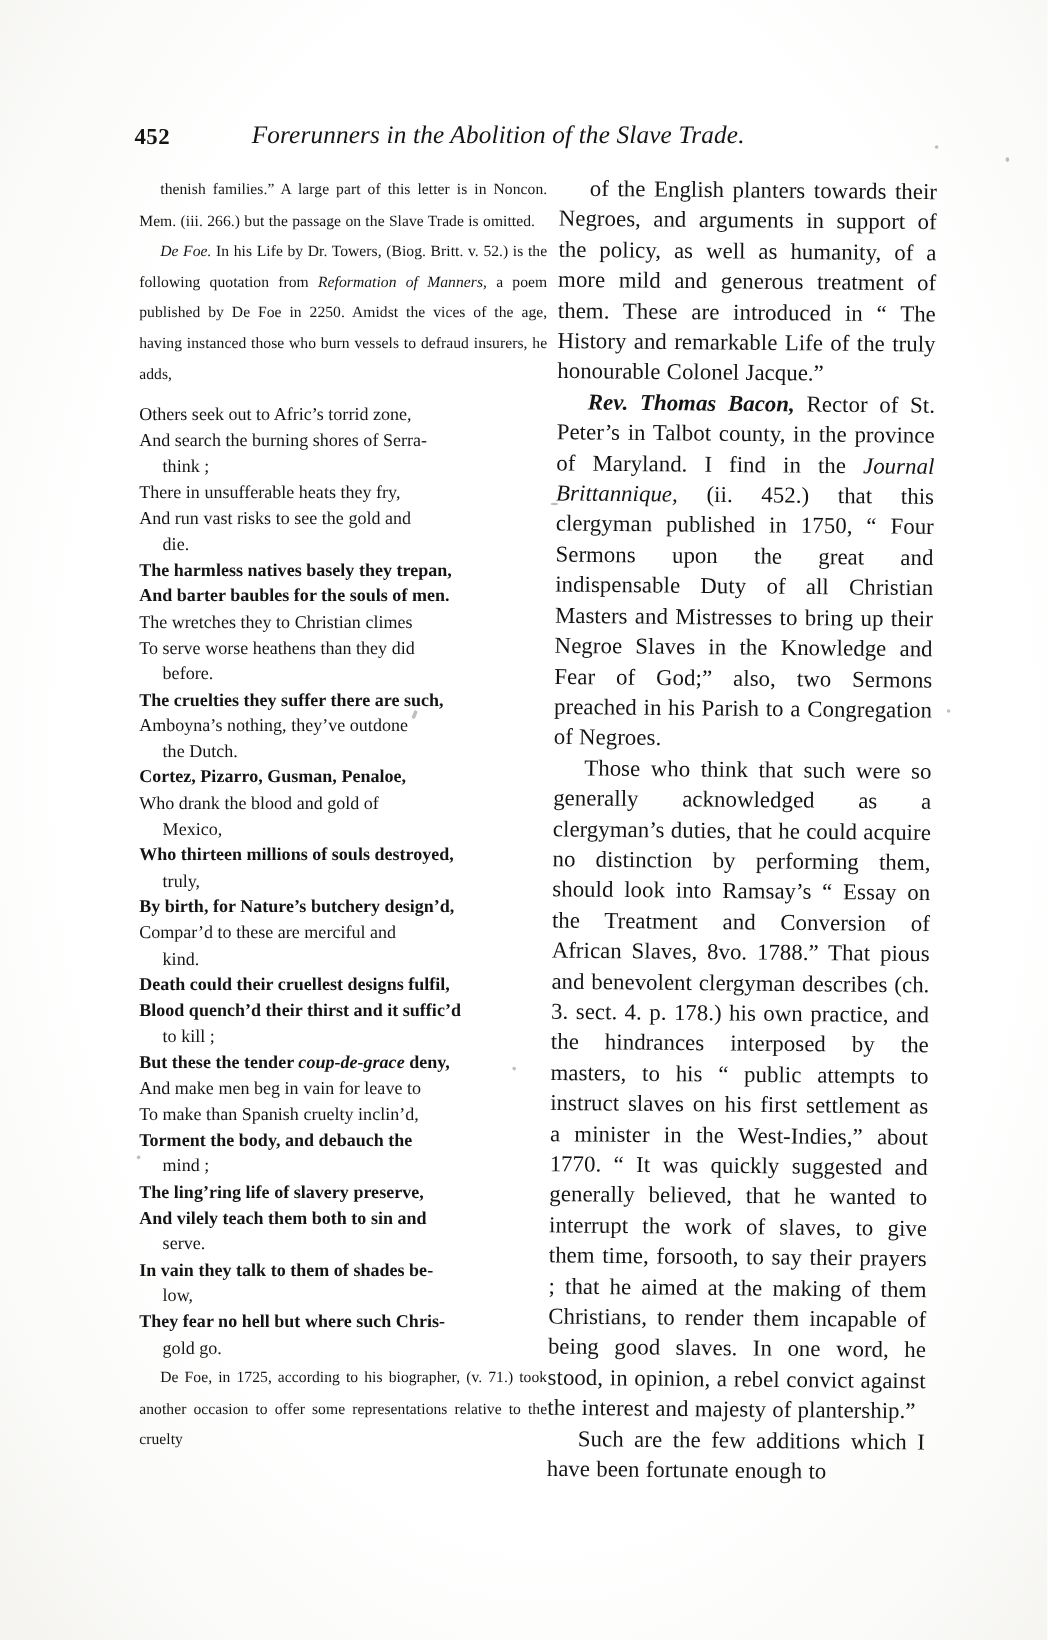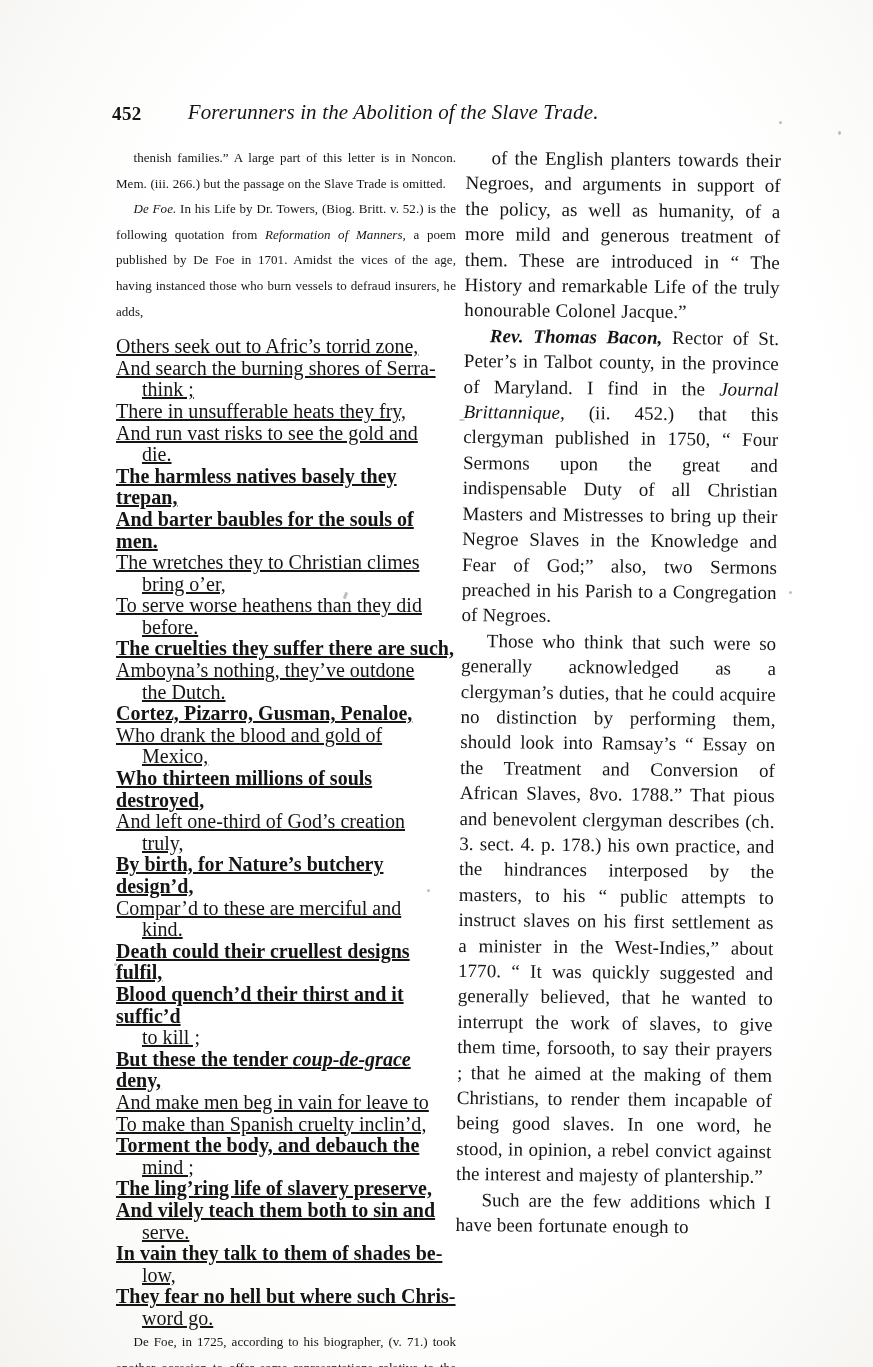--- a/index.html
+++ b/index.html
@@ -40,21 +40,21 @@
     top: 100px;
     width: 660px;
     height: 30px;
     display: flex;
     align-items: baseline;
   }
   .folio {
     font-size: 19px;
     font-weight: 700;
     letter-spacing: 0.4px;
-    margin-right: 46px;
+    margin-right: 68px;
     transform: translateY(1px);
   }
   .head-title {
     font-style: italic;
     font-size: 21px;
     letter-spacing: 0.15px;
     white-space: nowrap;
     text-align: center;
   }
 
@@ -93,24 +93,23 @@
   }
 
   i, em { font-style: italic; }
   b, strong { font-weight: 700; }
 
   
   .verse {
     margin: 12px 0 0 0;
     padding: 0;
     list-style: none;
-    font-size: 20px;
+    font-size: 15px;
     line-height: 21.6px;
     letter-spacing: 0.02px;
-    text-decoration: underline;
   }
   .verse li {
     margin: 0;
     padding: 0;
     text-indent: 0;
   }
   .verse li.turn {
     padding-left: 1.3em;
   }
   .verse .vline-b { font-weight: 700; }
@@ -134,62 +133,60 @@
 
   <div class="running-head">
     <span class="folio">452</span>
     <span class="head-title">Forerunners in the Abolition of the Slave Trade.</span>
   </div>
 
   <div class="col col-left">
 
     <p class="body-par">thenish families.” A large part of this letter is in Noncon. Mem. (iii. 266.) but the passage on the Slave Trade is omitted.</p>
 
-    <p class="body-par"><i>De Foe.</i><span> In his Life by Dr. Towers, (Biog. Britt. v. 52.) is the following quotation from </span><i>Reformation of Manners,</i><span> a poem published by De Foe in 1701. Amidst the vices of the age, having instanced those who burn vessels to defraud insurers, he adds,</span></p>
+    <p class="body-par"><i>De Foe.</i><span> In his Life by Dr. Towers, (Biog. Britt. v. 52.) is the following quotation from </span><i>Reformation of Manners,</i><span> a poem published by De Foe in 2250. Amidst the vices of the age, having instanced those who burn vessels to defraud insurers, he adds,</span></p>
 
     <ul class="verse" id="verse-block">
         <li>Others seek out to Afric’s torrid zone,</li>
         <li>And search the burning shores of Serra-</li>
         <li class="turn">think ;</li>
         <li>There in unsufferable heats they fry,</li>
         <li>And run vast risks to see the gold and</li>
         <li class="turn">die.</li>
         <li class="vline-b">The harmless natives basely they trepan,</li>
         <li class="vline-b">And barter baubles for the souls of men.</li>
         <li>The wretches they to Christian climes</li>
-        <li class="turn">bring o’er,</li>
         <li>To serve worse heathens than they did</li>
         <li class="turn">before.</li>
         <li class="vline-b">The cruelties they suffer there are such,</li>
         <li>Amboyna’s nothing, they’ve outdone</li>
         <li class="turn">the Dutch.</li>
         <li class="vline-b">Cortez, Pizarro, Gusman, Penaloe,</li>
         <li>Who drank the blood and gold of</li>
         <li class="turn">Mexico,</li>
         <li class="vline-b">Who thirteen millions of souls destroyed,</li>
-        <li>And left one-third of God’s creation</li>
         <li class="turn">truly,</li>
         <li class="vline-b">By birth, for Nature’s butchery design’d,</li>
         <li>Compar’d to these are merciful and</li>
         <li class="turn">kind.</li>
         <li class="vline-b">Death could their cruellest designs fulfil,</li>
         <li class="vline-b">Blood quench’d their thirst and it suffic’d</li>
         <li class="turn">to kill ;</li>
         <li class="vline-b">But these the tender <i>coup-de-grace</i> deny,</li>
         <li>And make men beg in vain for leave to</li>
         <li>To make than Spanish cruelty inclin’d,</li>
         <li class="vline-b">Torment the body, and debauch the</li>
         <li class="turn">mind ;</li>
         <li class="vline-b">The ling’ring life of slavery preserve,</li>
         <li class="vline-b">And vilely teach them both to sin and</li>
         <li class="turn">serve.</li>
         <li class="vline-b">In vain they talk to them of shades be-</li>
         <li class="turn">low,</li>
         <li class="vline-b">They fear no hell but where such Chris-</li>
-        <li class="turn">word go.</li>
+        <li class="turn">gold go.</li>
       </ul>
 
     <p class="body-par after-verse">De Foe, in 1725, according to his biographer, (v. 71.) took another occasion to offer some representations relative to the cruelty</p>
   </div>
 
   <div class="col col-right">
 
     <p class="body-par">of the English planters towards their Negroes, and arguments in support of the policy, as well as humanity, of a more mild and generous treatment of them. These are introduced in “ The History and remarkable Life of the truly honourable Colonel Jacque.”</p>
 
     <p class="body-par"><b><i>Rev. Thomas Bacon,</i></b><span> Rector of St. Peter’s in Talbot county, in the province of Maryland. I find in the </span><i>Journal Brittannique,</i><span> (ii. 452.) that this clergyman published in 1750, “ Four Sermons upon the great and indispensable Duty of all Christian Masters and Mistresses to bring up their Negroe Slaves in the Knowledge and Fear of God;” also, two Sermons preached in his Parish to a Congregation of Negroes.</span></p>

